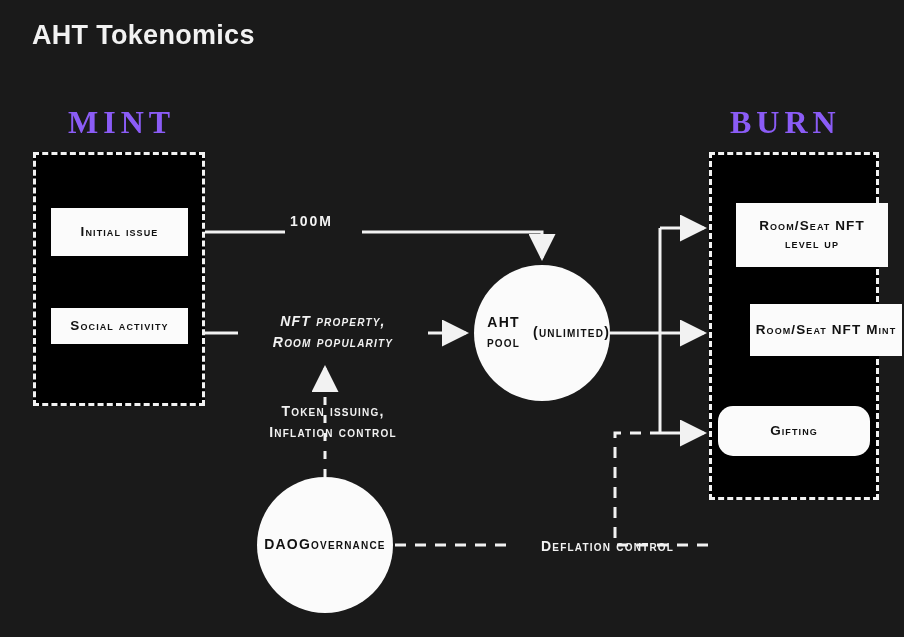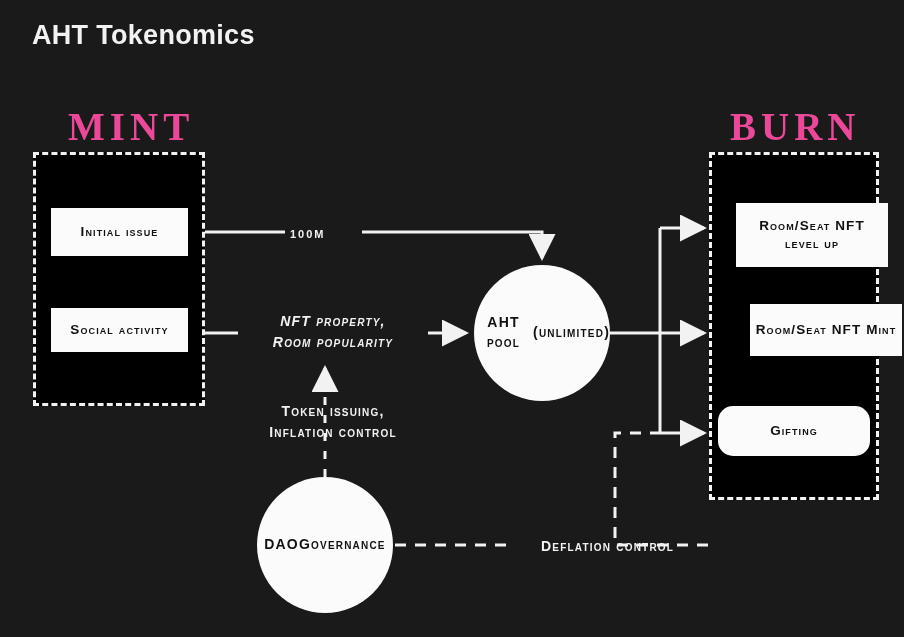--- a/index.html
+++ b/index.html
@@ -13,21 +13,21 @@
 
   .title {
     position: absolute; left: 32px; top: 20px;
     font-size: 27px; font-weight: bold; color: #f2f2f2;
     letter-spacing: 0.3px;
   }
 
   .section-label {
     position: absolute;
     font-family: "Liberation Serif", serif;
-    font-weight: bold; font-size: 39px; color: #ec4899;
+    font-weight: bold; font-size: 32px; color: #8b5cf6;
     letter-spacing: 5px;
   }
   #mint-label { left: 68px; top: 104px; }
   #burn-label { left: 730px; top: 104px; }
 
   .dashed-group {
     position: absolute;
     background: #000000;
     border: 3px dashed #f2f2f2;
   }
@@ -42,21 +42,21 @@
     text-align: center;
     font-weight: bold;
     font-size: 13.5px;
     letter-spacing: 1.1px;
     font-variant: small-caps;
     line-height: 1.35;
     padding: 2px 4px;
   }
 
   #box-initial-issue { left: 51px; top: 208px; width: 137px; height: 48px; }
-  #box-social-activity { left: 51px; top: 308px; width: 137px; height: 44px; }
+  #box-social-activity { left: 51px; top: 308px; width: 137px; height: 36px; }
   #box-level-up { left: 736px; top: 203px; width: 152px; height: 64px; }
   #box-nft-mint { left: 750px; top: 304px; width: 152px; height: 52px; }
   #box-gifting { left: 718px; top: 406px; width: 152px; height: 50px; border-radius: 15px; }
 
   .circle {
     position: absolute;
     border-radius: 50%;
     background: #fbfbfb;
     color: #111111;
     display: flex; flex-direction: row;
@@ -74,21 +74,21 @@
     position: absolute;
     color: #f2f2f2;
     font-weight: bold;
     font-size: 14px;
     letter-spacing: 1.2px;
     font-variant: small-caps;
     line-height: 1.5;
     text-align: center;
     white-space: pre-line;
   }
-  #lbl-100m { left: 290px; top: 226px; font-size: 11px; letter-spacing: 2px; }
+  #lbl-100m { left: 290px; top: 211px; font-size: 14px; letter-spacing: 2px; }
   #lbl-nft-prop { left: 243px; top: 311px; width: 180px; font-style: italic; }
   #lbl-token-issue { left: 238px; top: 401px; width: 190px; }
   #lbl-deflation { left: 519px; top: 536px; margin-left: 22px; }
 
   svg.wires { position: absolute; left: 0; top: 0; width: 904px; height: 637px; }
 </style>
 </head>
 <body>
 
 <div id="stage">

